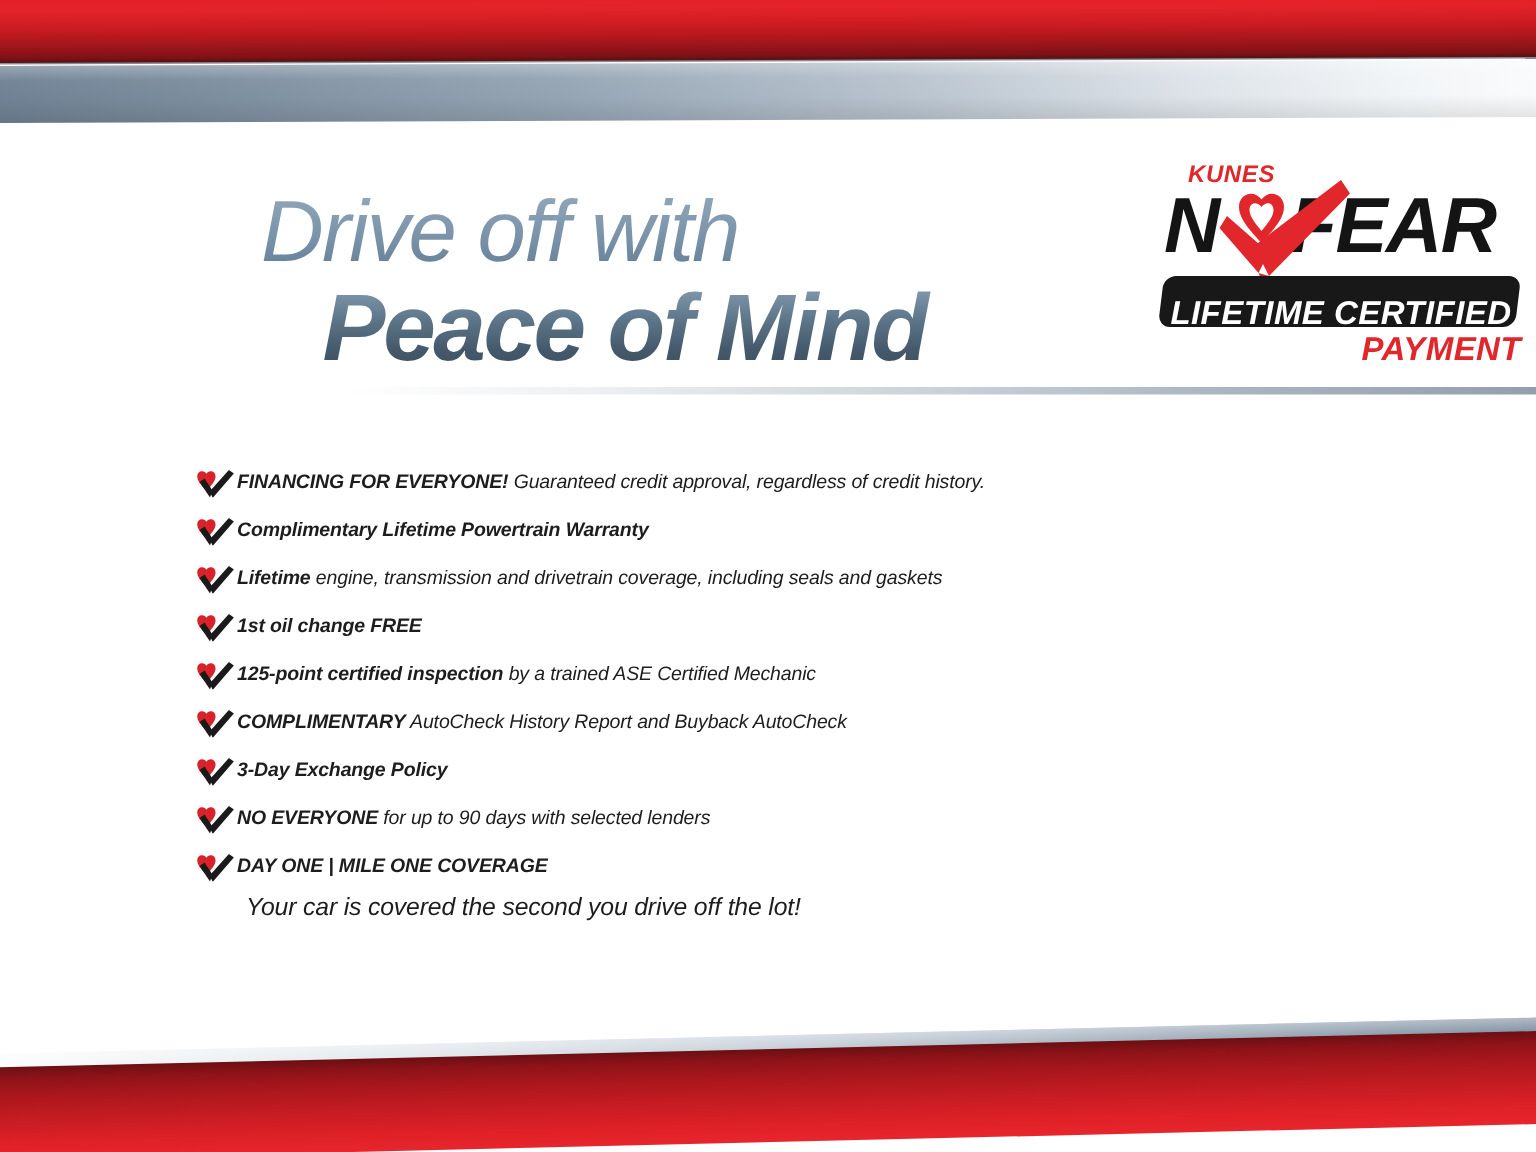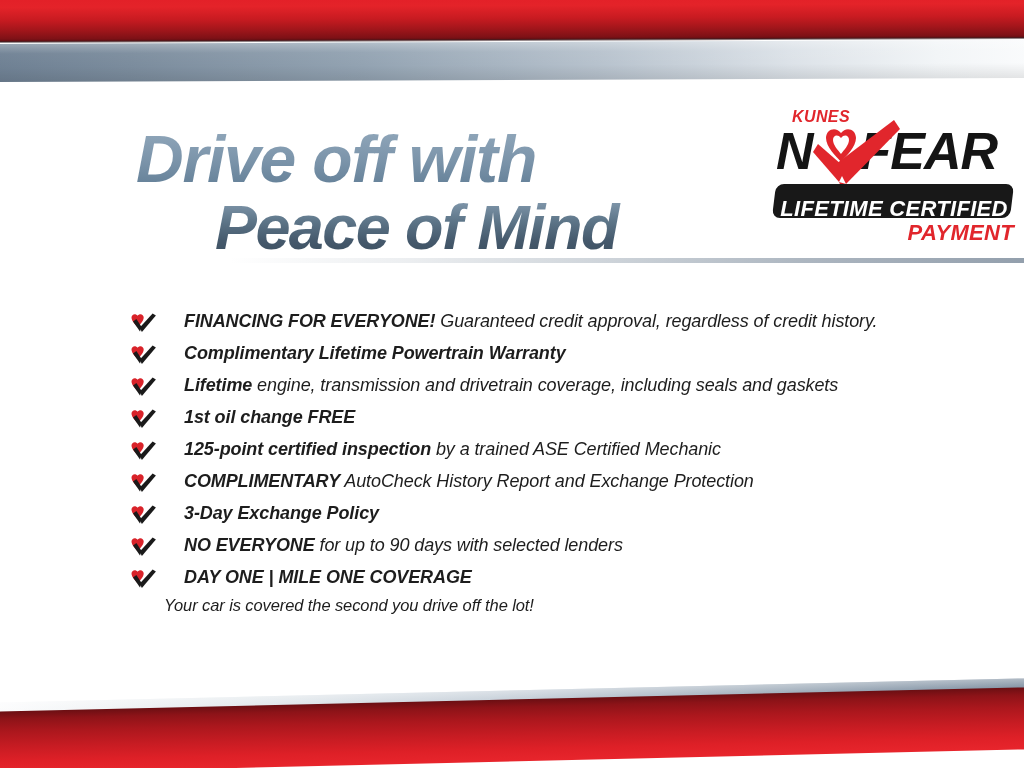--- a/index.html
+++ b/index.html
@@ -148,31 +148,32 @@
   }
 
   
   .headline-block {
     position: absolute;
     left: 136px;
     top: 126px;
     width: 580px;
   }
   .headline-line1 {
-    font-size: 66px;
-    font-style: italic;
-    font-weight: 700;
+    font-size: 58px;
+    font-style: italic;
+    font-weight: 400;
     letter-spacing: -1.2px;
     line-height: 1.0;
     color: #7790a6;
     background: linear-gradient(to bottom, #93a9bc 0%, #7a93a9 55%, #5f7c94 100%);
     -webkit-background-clip: text;
     background-clip: text;
     -webkit-text-fill-color: transparent;
     white-space: nowrap;
+    margin-left: 38px;
   }
   .headline-line2 {
     font-size: 63px;
     font-style: italic;
     font-weight: 700;
     letter-spacing: -1.6px;
     line-height: 1.06;
     margin-left: 79px;
     margin-top: 2px;
     color: #3f5568;
@@ -298,27 +299,26 @@
   }
   .bullet-icon {
     flex: 0 0 auto;
     width: 28px;
     height: 22px;
     margin-top: 2px;
     position: relative;
   }
   .bullet-text {
     flex: 1 1 auto;
-    font-size: 18px;
+    font-size: 13px;
     font-style: italic;
     color: #1d1d1d;
     line-height: 22px;
     white-space: nowrap;
     letter-spacing: -0.1px;
-    margin-left: 26px;
   }
   .bullet-text .lead {
     font-weight: 700;
   }
   .bullet-text .rest {
     font-weight: 400;
   }
   .bullet-subrow {
     display: flex;
     height: 28px;
@@ -422,21 +422,21 @@
             <path d="M9.6 15.8 L22.6 1.4 L25.9 3.6 L11.9 19.9 Z" fill="#1a1a1a"></path>
           </svg></span>
         <span class="bullet-text"><span class="lead">125-point certified inspection</span><span class="rest"> by a trained ASE Certified Mechanic</span></span>
       </div>
       <div class="bullet-row">
         <span class="bullet-icon"><svg viewBox="0 0 28 22">
             <path d="M1.5 5.6 C1.5 2.2, 5.6 1.0, 7.6 3.8 C9.6 1.0, 13.7 2.2, 13.7 5.6 C13.7 9.2, 9.6 12.8, 7.6 15.2 C5.6 12.8, 1.5 9.2, 1.5 5.6 Z" fill="#d9232a"></path>
             <path d="M3.0 9.4 L6.4 7.0 L11.6 15.0 L10.0 19.6 Z" fill="#1a1a1a"></path>
             <path d="M9.6 15.8 L22.6 1.4 L25.9 3.6 L11.9 19.9 Z" fill="#1a1a1a"></path>
           </svg></span>
-        <span class="bullet-text"><span class="lead">COMPLIMENTARY</span><span class="rest"> AutoCheck History Report and Exchange Protection</span></span>
+        <span class="bullet-text"><span class="lead">COMPLIMENTARY</span><span class="rest"> AutoCheck History Report and Buyback AutoCheck</span></span>
       </div>
       <div class="bullet-row">
         <span class="bullet-icon"><svg viewBox="0 0 28 22">
             <path d="M1.5 5.6 C1.5 2.2, 5.6 1.0, 7.6 3.8 C9.6 1.0, 13.7 2.2, 13.7 5.6 C13.7 9.2, 9.6 12.8, 7.6 15.2 C5.6 12.8, 1.5 9.2, 1.5 5.6 Z" fill="#d9232a"></path>
             <path d="M3.0 9.4 L6.4 7.0 L11.6 15.0 L10.0 19.6 Z" fill="#1a1a1a"></path>
             <path d="M9.6 15.8 L22.6 1.4 L25.9 3.6 L11.9 19.9 Z" fill="#1a1a1a"></path>
           </svg></span>
         <span class="bullet-text"><span class="lead">3-Day Exchange Policy</span><span class="rest"></span></span>
       </div>
       <div class="bullet-row">

